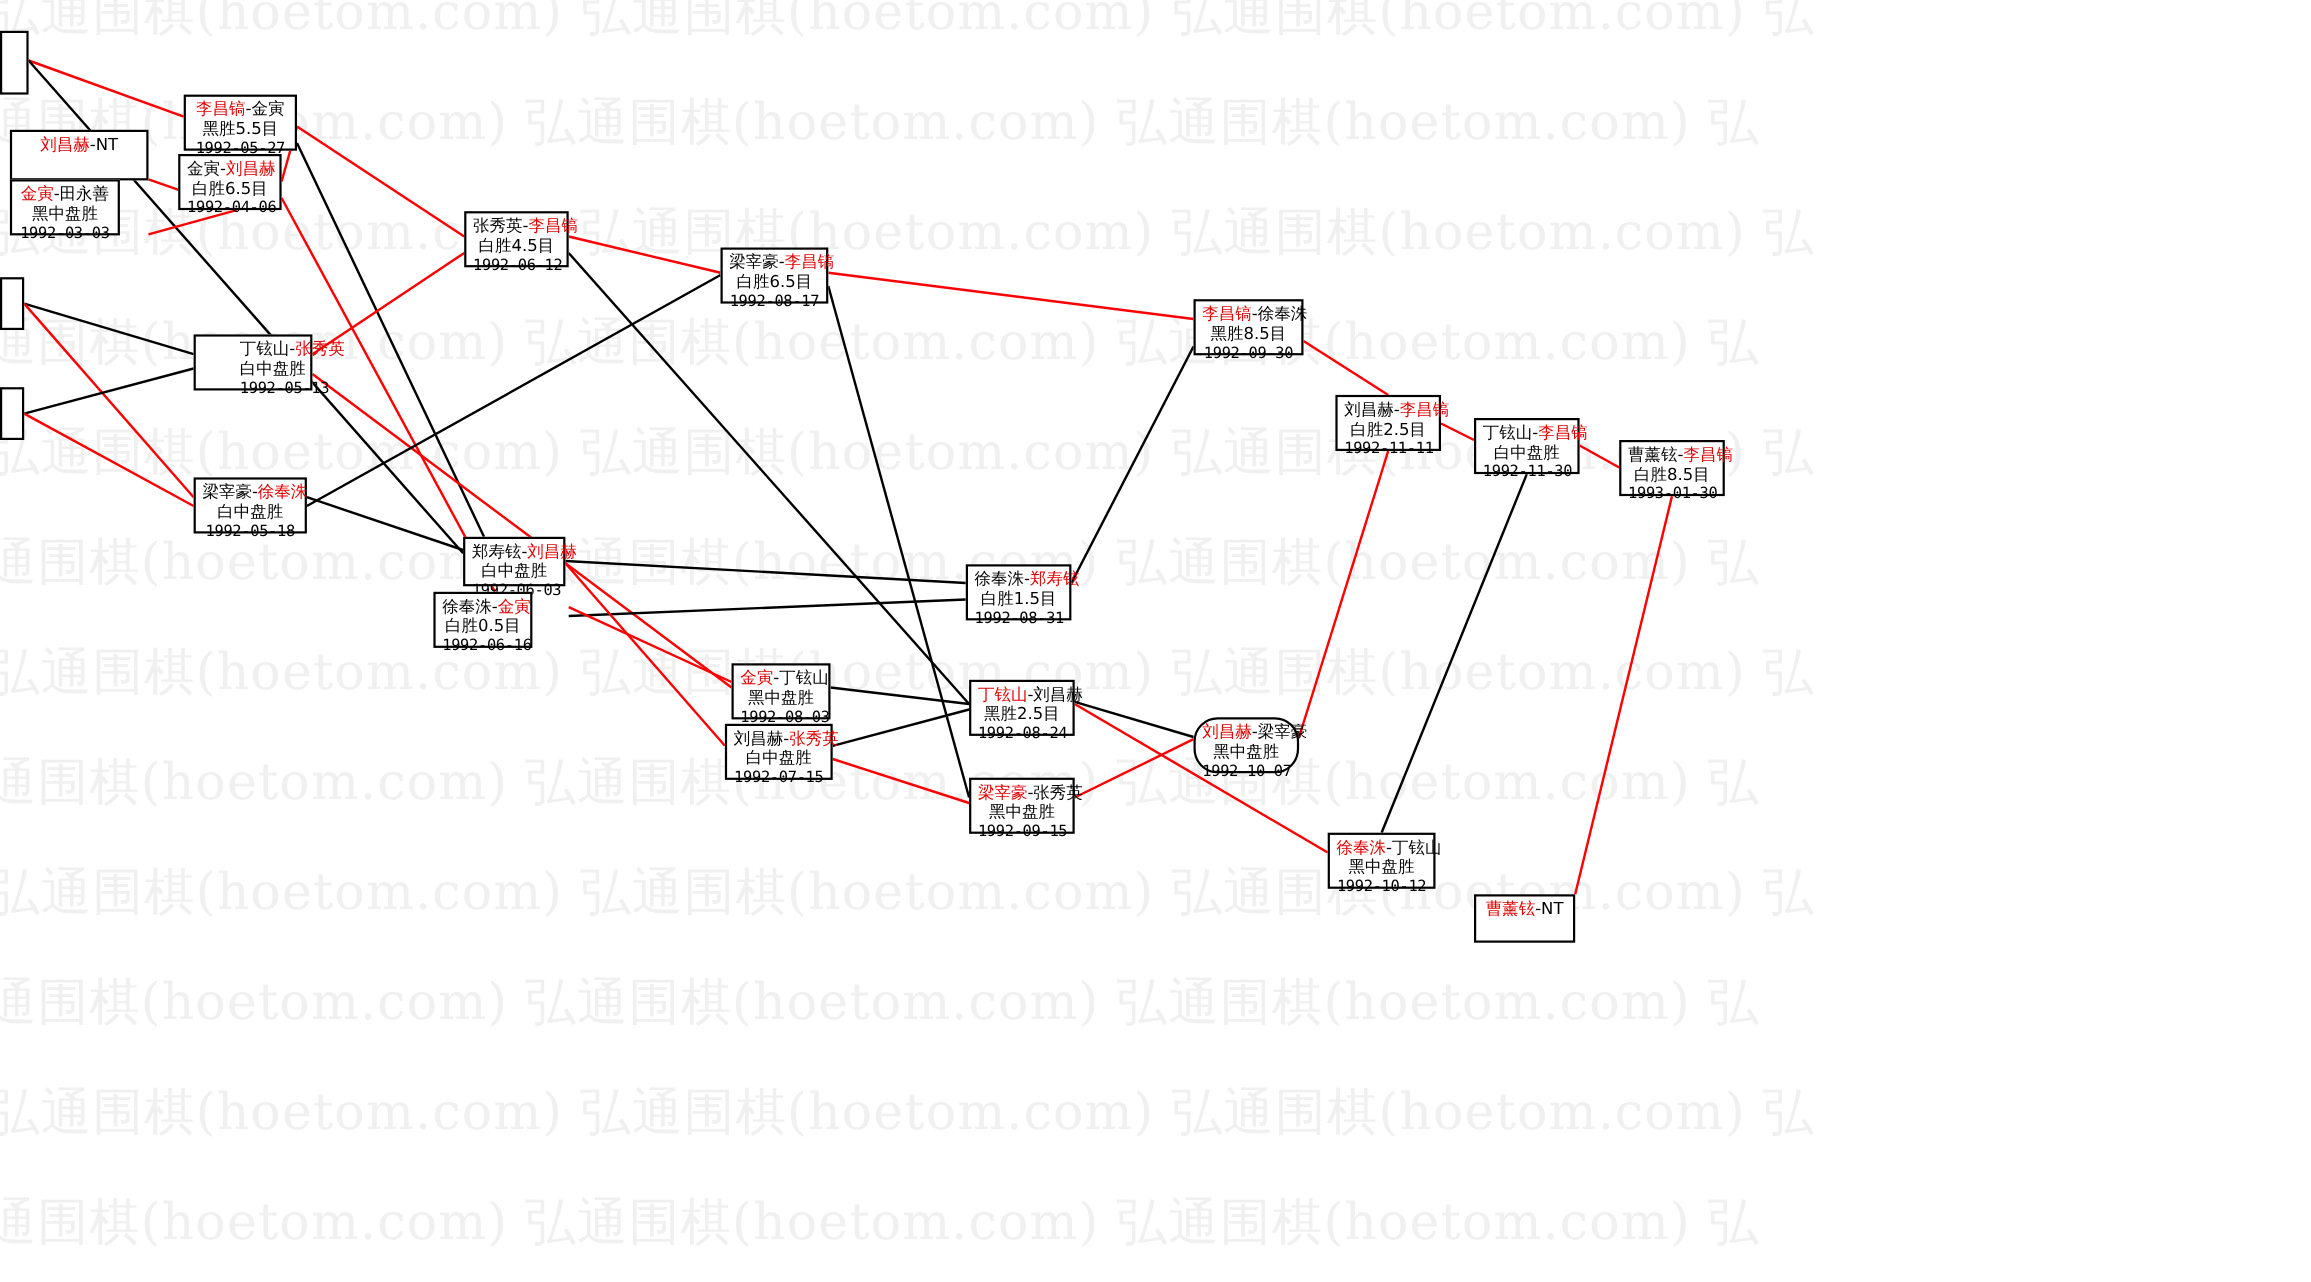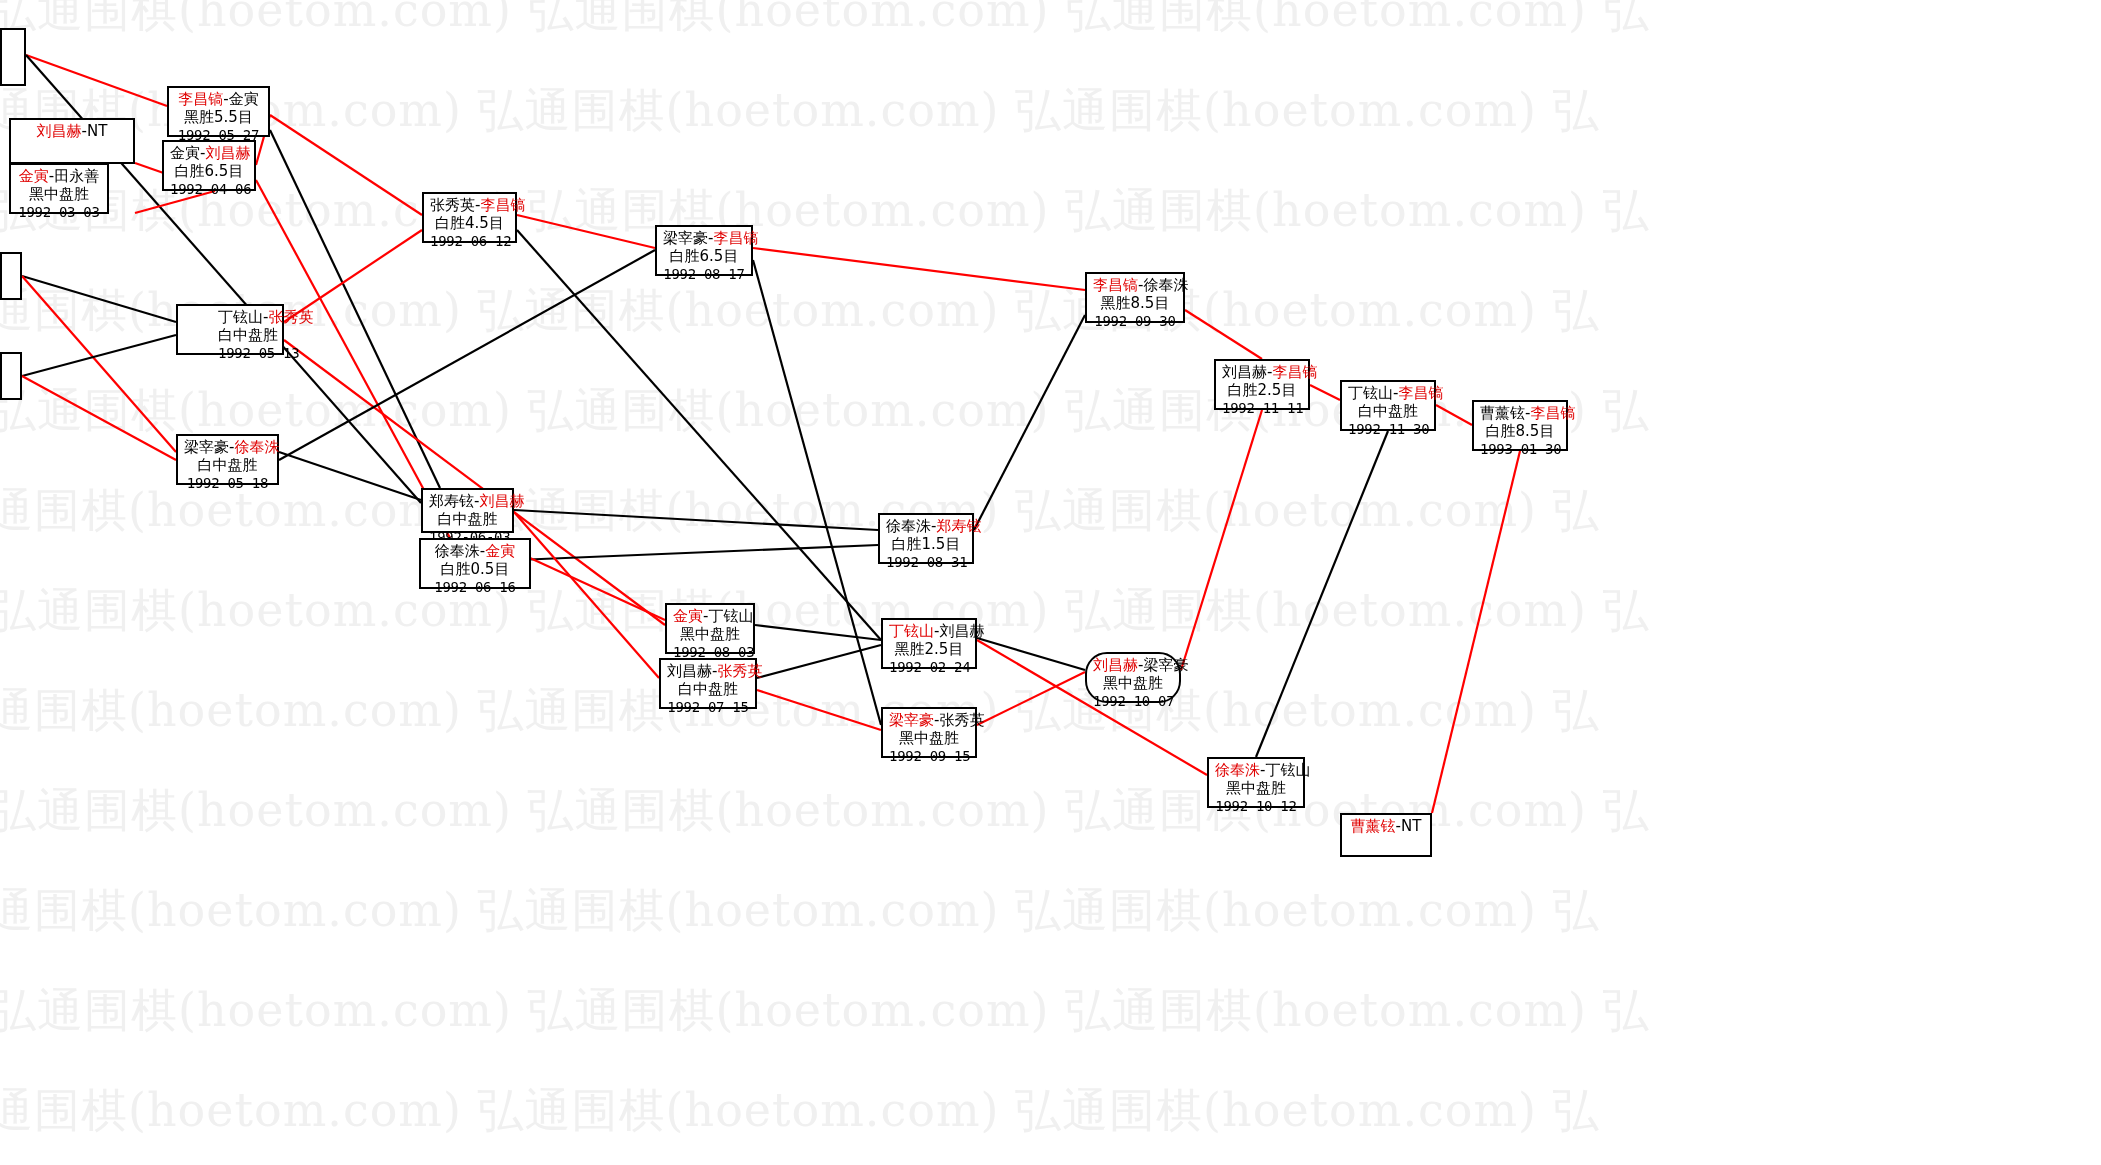--- a/index.html
+++ b/index.html
@@ -143,21 +143,21 @@
       <div class="node" style="left: 422px; top: 192px; width: 95px; height: 51px;">
         <div class="pair"><span>张秀英</span><span>-</span><span class="w">李昌镐</span></div>
         <div class="res">白胜4.5目</div>
         <div class="dt">1992-06-12</div>
       </div>
       <div class="node" style="left: 421px; top: 488px; width: 93px; height: 45px;">
         <div class="pair"><span>郑寿铉</span><span>-</span><span class="w">刘昌赫</span></div>
         <div class="res">白中盘胜</div>
         <div class="dt">1992-06-03</div>
       </div>
-      <div class="node" style="left: 419px; top: 538px; width: 112px; height: 51px;">
+      <div class="node" style="left: 394px; top: 538px; width: 90px; height: 51px;">
         <div class="pair"><span>徐奉洙</span><span>-</span><span class="w">金寅</span></div>
         <div class="res">白胜0.5目</div>
         <div class="dt">1992-06-16</div>
       </div>
       <div class="node" style="left: 655px; top: 225px; width: 98px; height: 51px;">
         <div class="pair"><span>梁宰豪</span><span>-</span><span class="w">李昌镐</span></div>
         <div class="res">白胜6.5目</div>
         <div class="dt">1992-08-17</div>
       </div>
       <div class="node" style="left: 659px; top: 658px; width: 98px; height: 51px;">
@@ -171,21 +171,21 @@
         <div class="dt">1992-08-03</div>
       </div>
       <div class="node" style="left: 878px; top: 513px; width: 96px; height: 51px;">
         <div class="pair"><span>徐奉洙</span><span>-</span><span class="w">郑寿铉</span></div>
         <div class="res">白胜1.5目</div>
         <div class="dt">1992-08-31</div>
       </div>
       <div class="node" style="left: 881px; top: 618px; width: 96px; height: 51px;">
         <div class="pair"><span class="w">丁铉山</span><span>-</span><span>刘昌赫</span></div>
         <div class="res">黑胜2.5目</div>
-        <div class="dt">1992-02-24</div>
+        <div class="dt">1992-08-24</div>
       </div>
       <div class="node" style="left: 881px; top: 707px; width: 96px; height: 51px;">
         <div class="pair"><span class="w">梁宰豪</span><span>-</span><span>张秀英</span></div>
         <div class="res">黑中盘胜</div>
         <div class="dt">1992-09-15</div>
       </div>
       <div class="node" style="left: 1085px; top: 272px; width: 100px; height: 51px;">
         <div class="pair"><span class="w">李昌镐</span><span>-</span><span>徐奉洙</span></div>
         <div class="res">黑胜8.5目</div>
         <div class="dt">1992-09-30</div>

